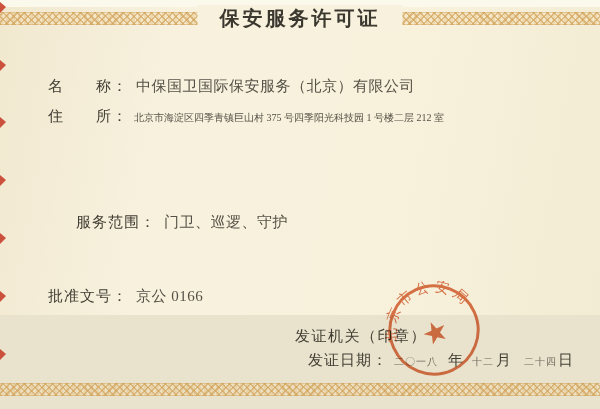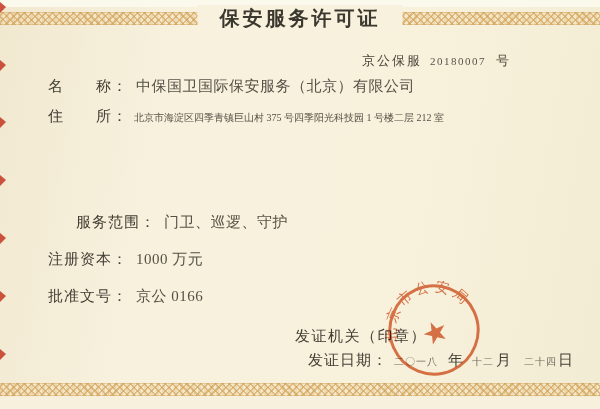--- a/index.html
+++ b/index.html
@@ -2,21 +2,21 @@
 <html><head>
 <meta charset="utf-8">
 <style>
   html,body{margin:0;padding:0;}
   body{
     width:600px;height:409px;overflow:hidden;
     font-family:"Liberation Serif","DejaVu Serif",serif;
     background:#e9e2cc;
   }
   .paper{
-    position:relative;width:600px;height:409px;
+    position:relative;width:600px;height:315px;
     background:linear-gradient(100deg,#f1e8cf 0%,#f7f1de 28%,#f8f1dc 62%,#f3ecd4 100%);
     color:#45423a;
   }
   .top-light{position:absolute;top:0;left:0;right:0;height:7px;background:#fbf8ec;}
   .bottom-light{position:absolute;top:397px;left:0;right:0;bottom:0;background:#f6f0dd;}
   .band{
     position:absolute;left:0;right:0;height:13px;
     background-image:
       repeating-linear-gradient(45deg, rgba(210,164,92,.65) 0 1.5px, transparent 1.5px 5px),
       repeating-linear-gradient(-45deg, rgba(210,164,92,.65) 0 1.5px, transparent 1.5px 5px),
@@ -73,38 +73,34 @@
 <div class="paper">
 
   <div class="top-light"></div>
   <div class="bottom-light"></div>
 
   <div class="band band-top"></div>
   <div class="band band-bottom"></div>
 
   <div class="title">保安服务许可证</div>
 
-  <div class="license-line"><span>京公保服</span><span class="num">20180007</span><span>号</span></div>
 
   <div class="row row-name">
     <span class="label">名　　称：</span><span class="value">中保国卫国际保安服务（北京）有限公司</span>
   </div>
 
   <div class="row row-addr">
     <span class="label">住　　所：</span><span class="value">北京市海淀区四季青镇巨山村 375 号四季阳光科技园 1 号楼二层 212 室</span>
   </div>
 
 
   <div class="row row-scope">
     <span class="label">服务范围：</span><span class="value">门卫、巡逻、守护</span>
   </div>
 
-  <div class="row row-capital">
-    <span class="label">注册资本：</span><span class="value">1000 万元</span>
-  </div>
 
   <div class="row row-approval">
     <span class="label">批准文号：</span><span class="value">京公 0166</span>
   </div>
 
   <div class="issuer">发证机关（印章）</div>
 
   <div class="issue-date"><span>发证日期：</span><span class="small yr">二〇一八</span><span>年</span><span class="small mo">十二</span><span>月</span><span class="small dy">二十四</span><span>日</span></div>
 
   <svg class="seal" viewBox="0 0 100 100">

